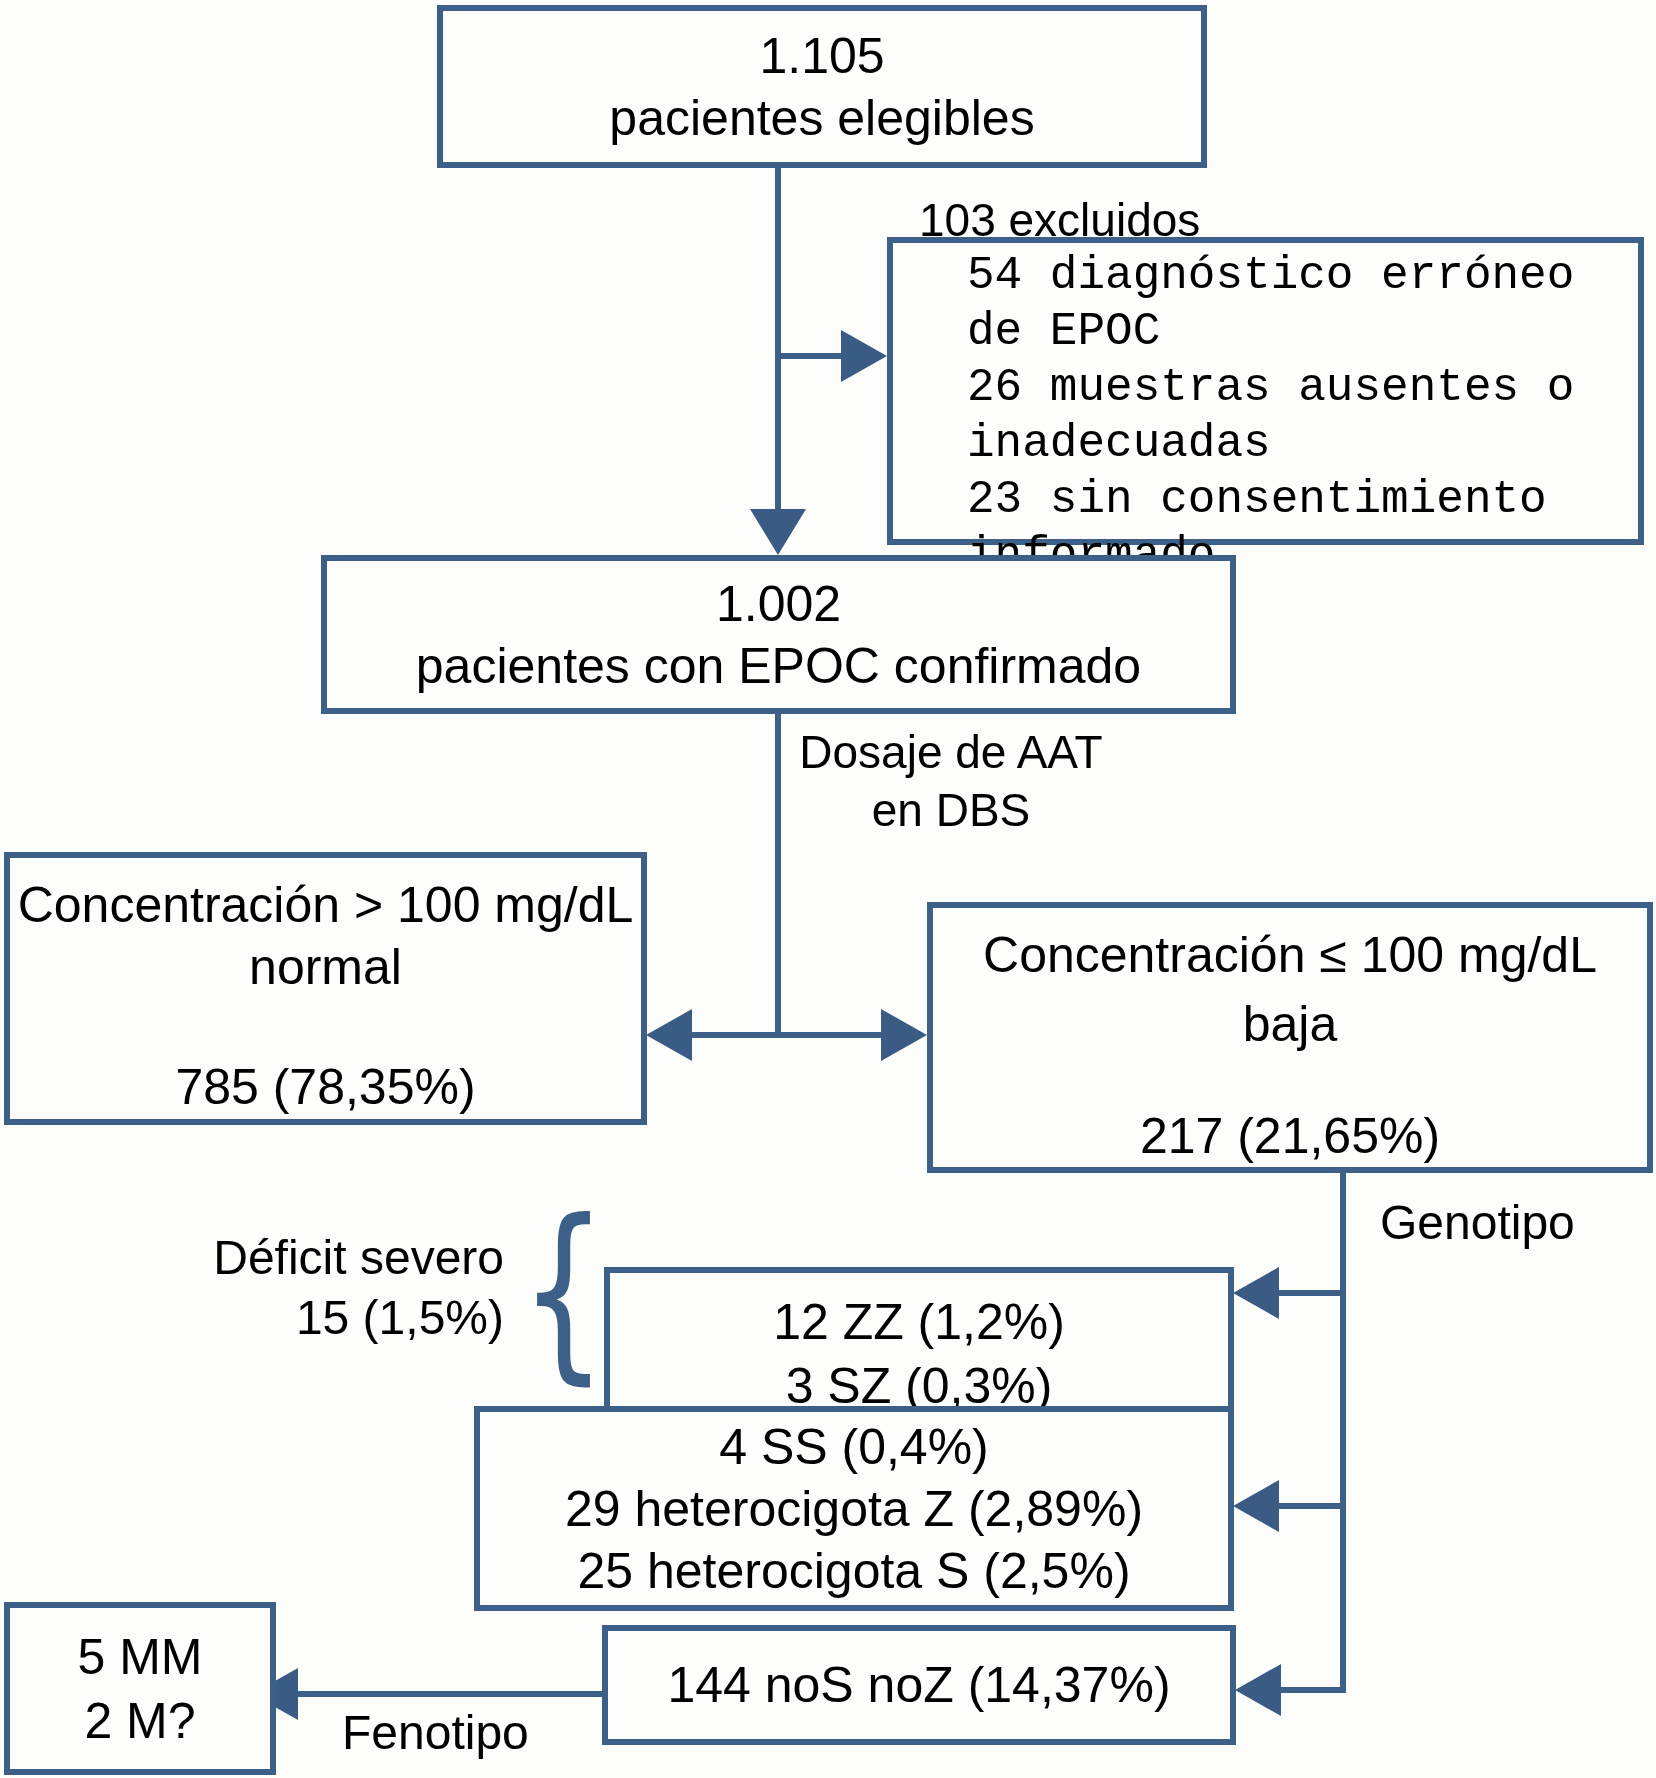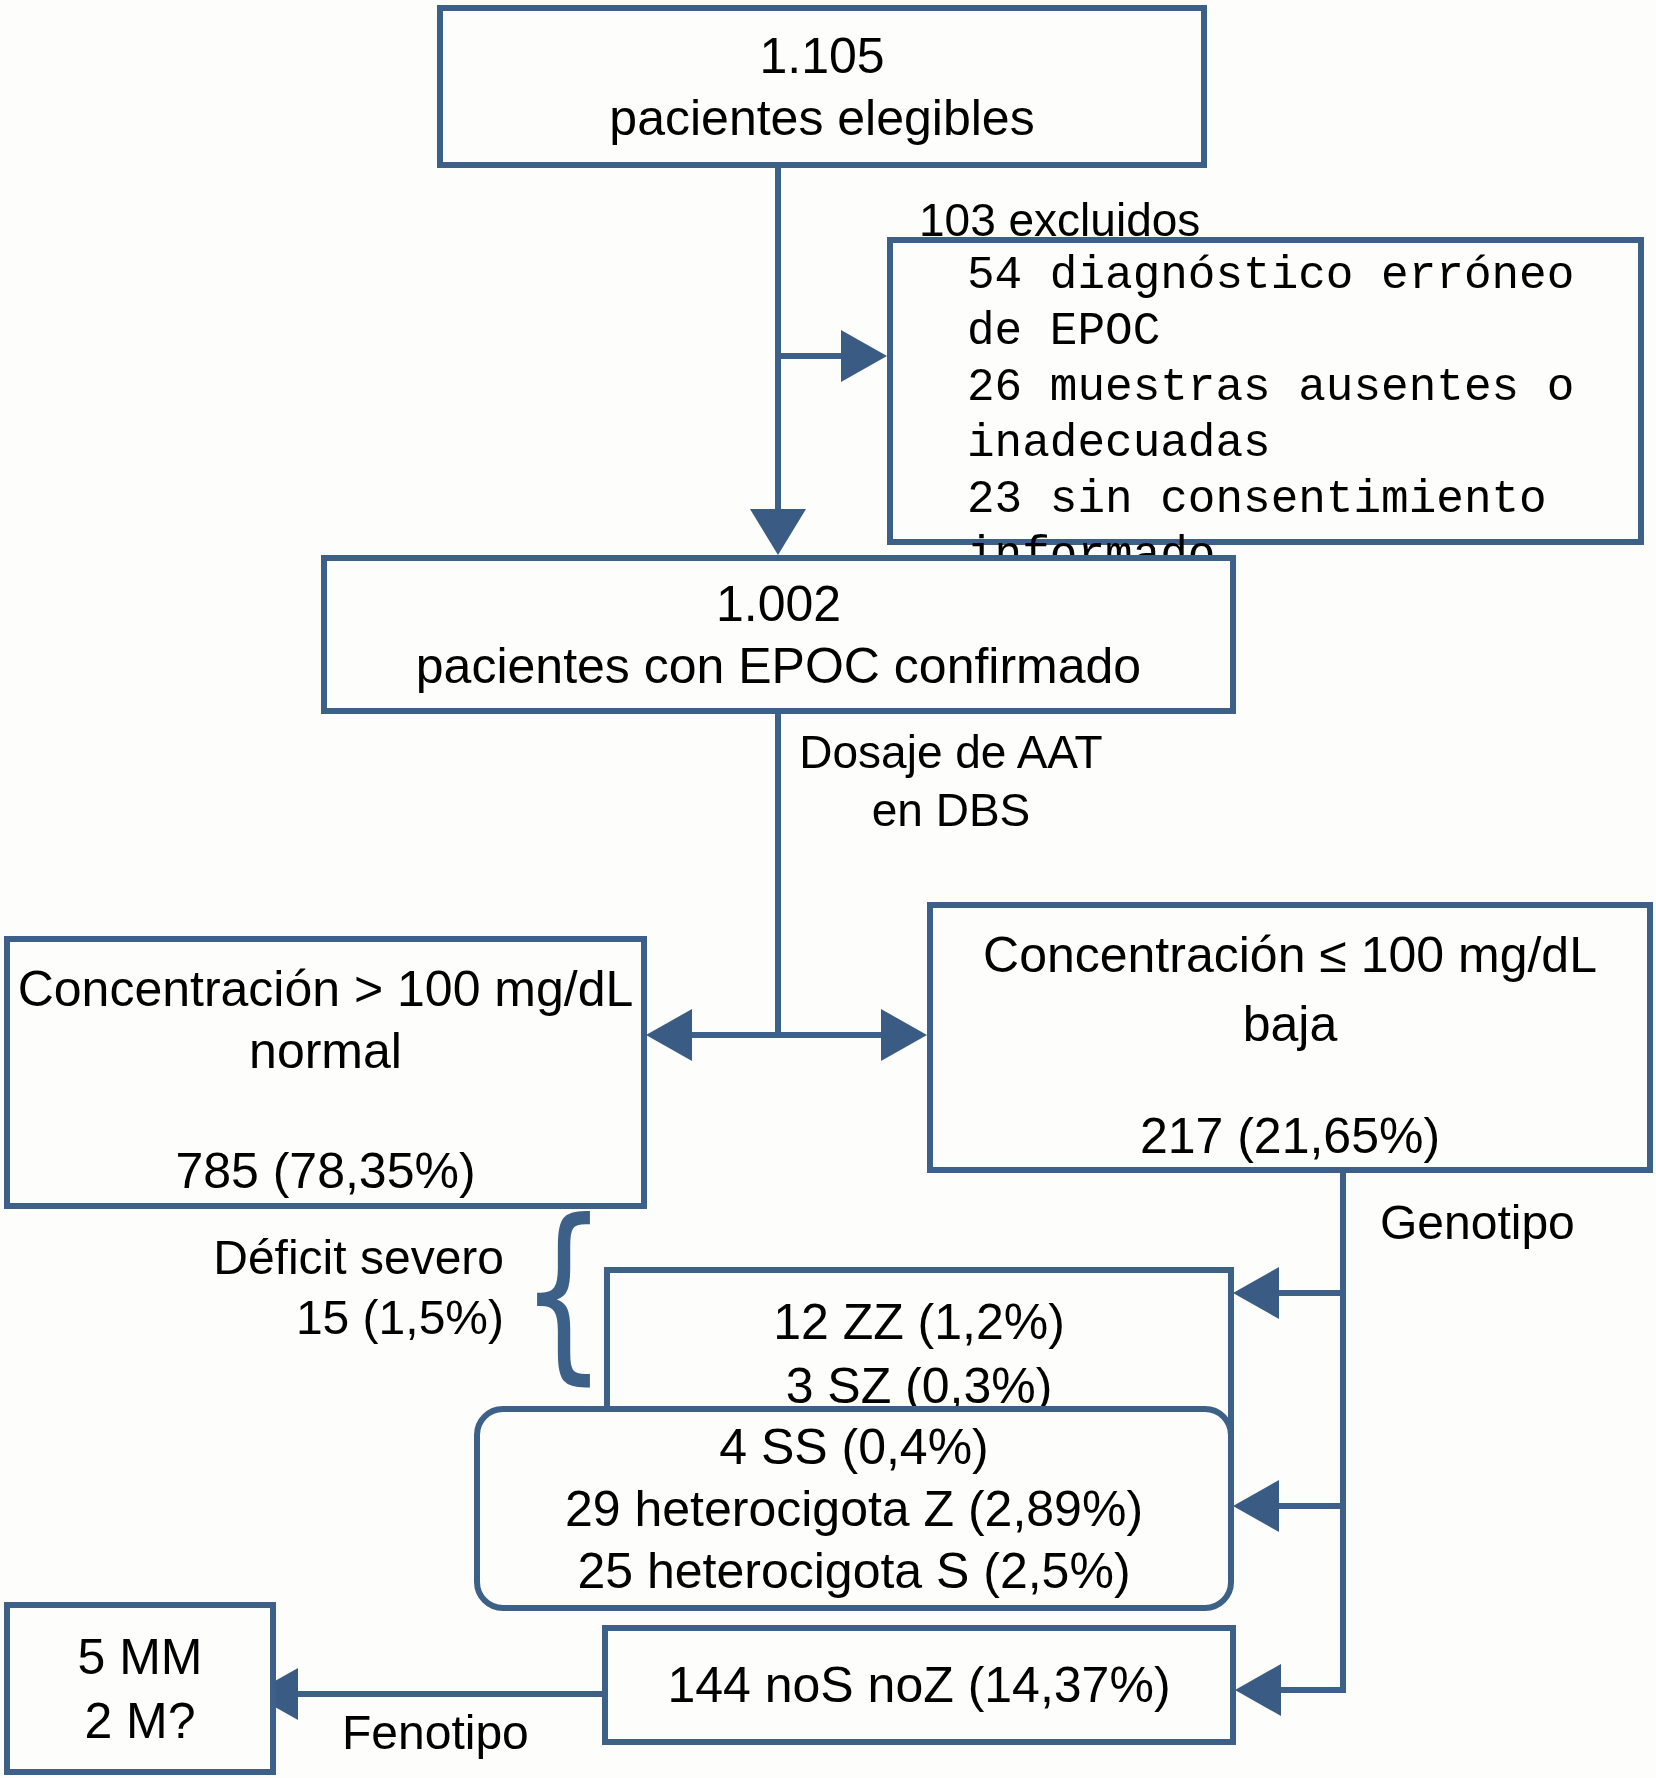--- a/index.html
+++ b/index.html
@@ -32,25 +32,25 @@
   .ah-down{border-left:28px solid transparent;border-right:28px solid transparent;border-top:46px solid var(--arrow);}
   .ah-right{border-top:26px solid transparent;border-bottom:26px solid transparent;border-left:46px solid var(--arrow);}
   .ah-left{border-top:26px solid transparent;border-bottom:26px solid transparent;border-right:46px solid var(--arrow);}
 
   
   #box-eligible{left:437px;top:5px;width:770px;height:163px;}
   #box-excluded{left:887px;top:237px;width:757px;height:308px;text-align:left;
                 font-size:46px;line-height:56px;padding:8px 8px 15px 26px;justify-content:center;}
   #box-excluded .sub{padding-left:48px;font-family:Liberation Mono, monospace;}
   #box-confirmed{left:321px;top:555px;width:915px;height:159px;}
-  #box-normal{left:4px;top:936px;width:643px;height:273px;justify-content:flex-start;padding-top:16px;}
+  #box-normal{left:4px;top:852px;width:643px;height:273px;justify-content:flex-start;padding-top:16px;}
   #box-low{left:927px;top:902px;width:726px;height:271px;justify-content:flex-start;padding-top:16px;gap:7px;}
   .spacer{height:58px;}
   #box-zz{left:604px;top:1267px;width:630px;height:174px;line-height:64px;}
-  #box-ss{left:474px;top:1406px;width:760px;height:205px;border-radius:29px;}
+  #box-ss{left:474px;top:1406px;width:760px;height:205px;}
   #box-nos{left:602px;top:1625px;width:634px;height:120px;}
   #box-mm{left:4px;top:1602px;width:272px;height:173px;line-height:64px;}
 
   
   #v-main{left:775px;top:167px;width:6px;height:342px;}
   #ah-confirmed{left:750px;top:509px;}
   #h-branch{left:778px;top:353px;width:64px;height:6px;}
   #ah-excluded{left:841px;top:330px;}
   #v-split{left:775px;top:714px;width:6px;height:324px;}
   #h-split{left:688px;top:1032px;width:197px;height:6px;}

